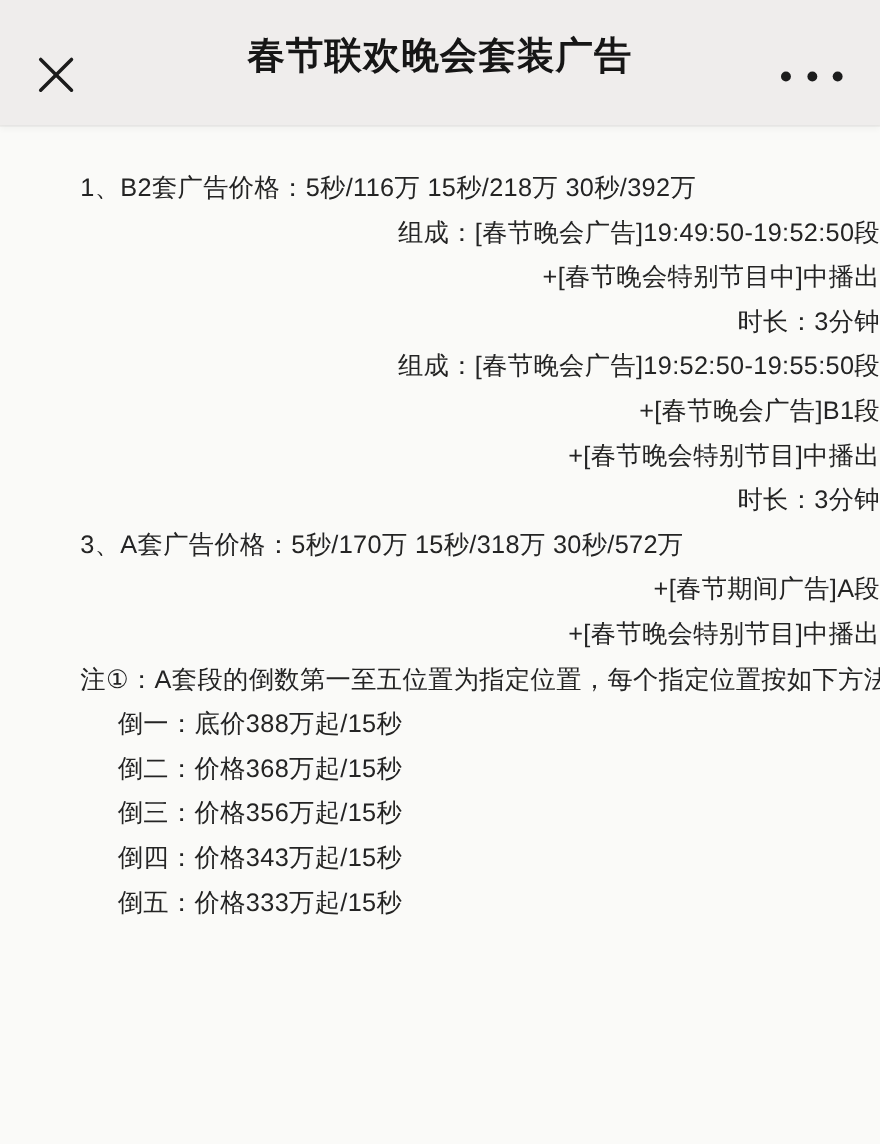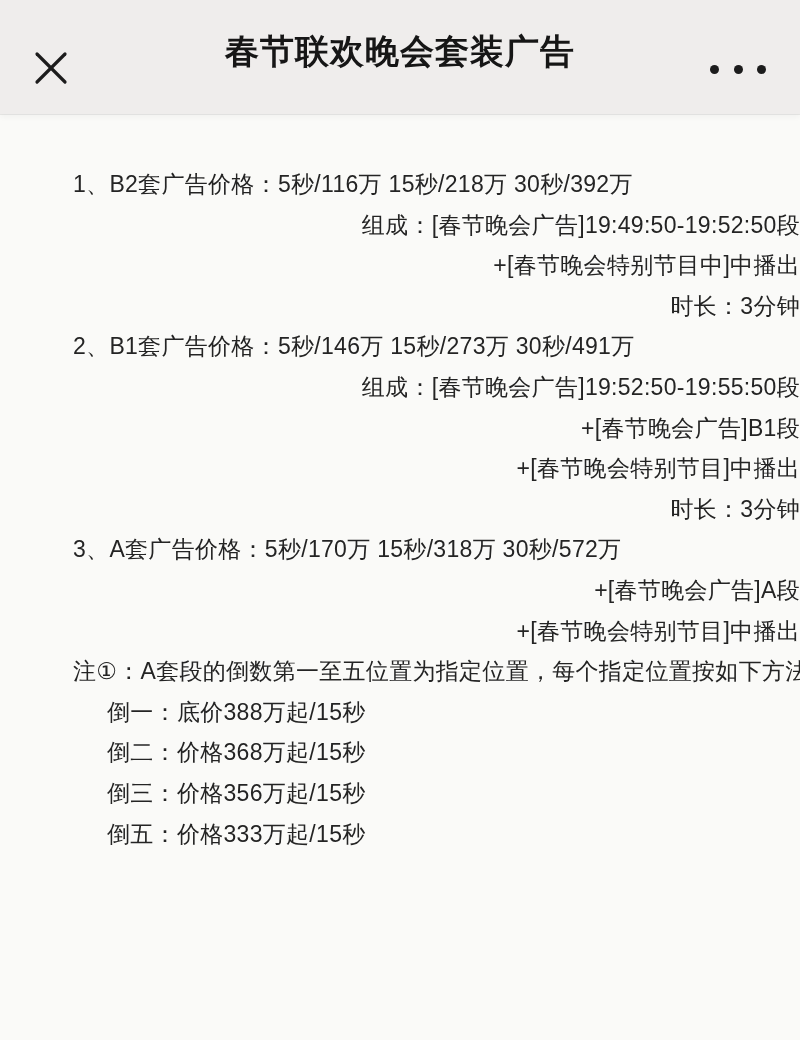--- a/index.html
+++ b/index.html
@@ -88,21 +88,21 @@
     background: #1c1c1c;
   }
   
   .doc {
     position: absolute;
     top: 114px;
     left: 0;
     width: 800px;
     height: 926px;
     background: #fafaf8;
-    padding-top: 50px;
+    padding-top: 36px;
     box-sizing: border-box;
     overflow: hidden;
   }
   .line {
     font-size: 23px;
     line-height: 40.6px;
     height: 40.6px;
     white-space: nowrap;
     color: #242424;
     letter-spacing: 0.3px;
@@ -133,28 +133,28 @@
       <span class="dot"></span>
       <span class="dot"></span>
     </button>
   </header>
 
   <main class="doc">
       <div class="line indent-0">1、B2套广告价格：5秒/116万 15秒/218万 30秒/392万</div>
       <div class="line indent-1">组成：[春节晚会广告]19:49:50-19:52:50段</div>
       <div class="line indent-1">+[春节晚会特别节目中]中播出</div>
       <div class="line indent-1">时长：3分钟</div>
-      <div class="line indent-0">2、B1套广告价格：5秒/146万 15秒/273万 30秒/491万</div>
       <div class="line indent-1">组成：[春节晚会广告]19:52:50-19:55:50段</div>
       <div class="line indent-1">+[春节晚会广告]B1段</div>
       <div class="line indent-1">+[春节晚会特别节目]中播出</div>
       <div class="line indent-1">时长：3分钟</div>
       <div class="line indent-0">3、A套广告价格：5秒/170万 15秒/318万 30秒/572万</div>
-      <div class="line indent-1">+[春节晚会广告]A段</div>
+      <div class="line indent-1">+[春节期间广告]A段</div>
       <div class="line indent-1">+[春节晚会特别节目]中播出</div>
       <div class="line indent-0">注①：A套段的倒数第一至五位置为指定位置，每个指定位置按如下方法加收：</div>
       <div class="line indent-2">倒一：底价388万起/15秒</div>
       <div class="line indent-2">倒二：价格368万起/15秒</div>
       <div class="line indent-2">倒三：价格356万起/15秒</div>
+      <div class="line indent-2">倒四：价格343万起/15秒</div>
       <div class="line indent-2">倒五：价格333万起/15秒</div>
     </main>
 
 </div>
 
 </body></html>

